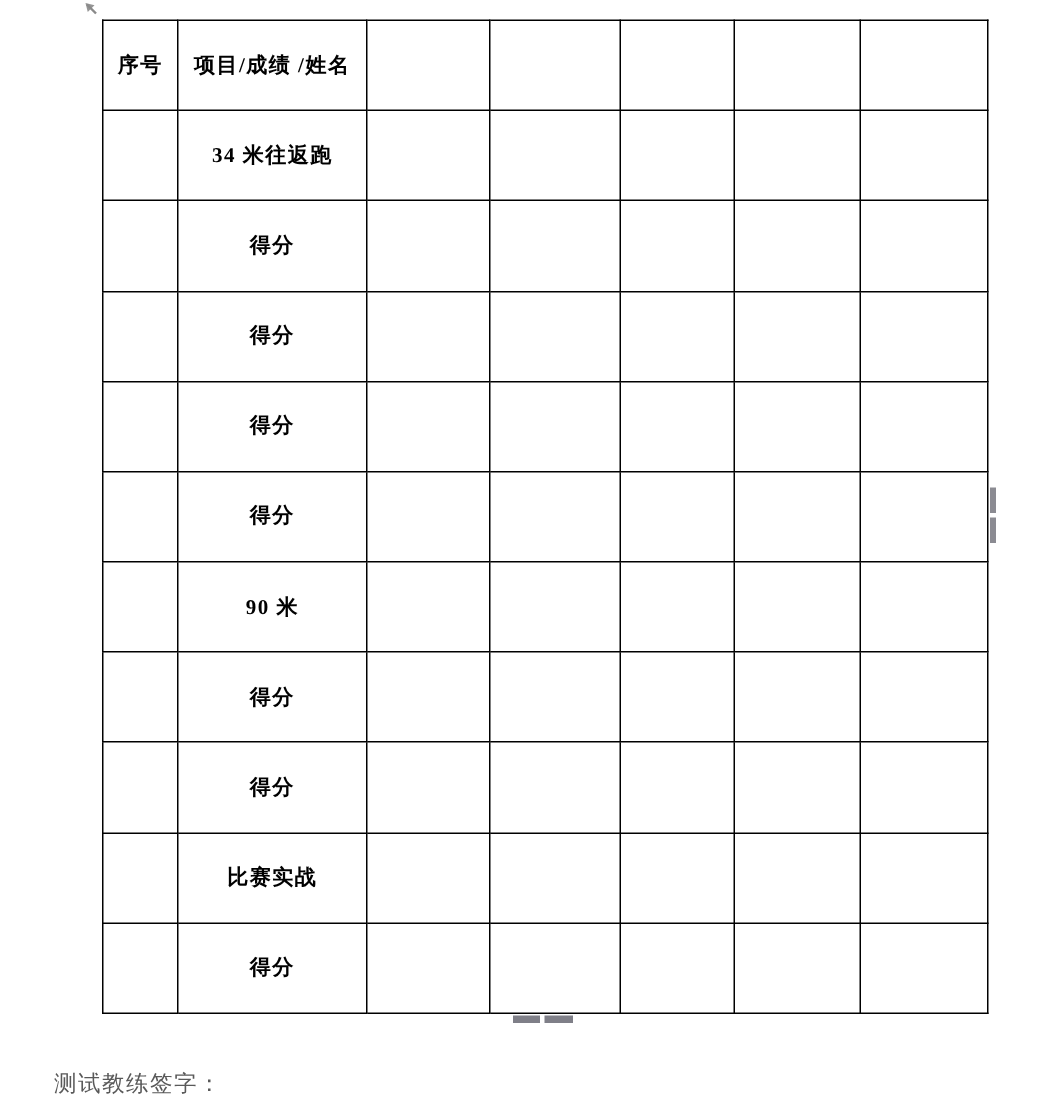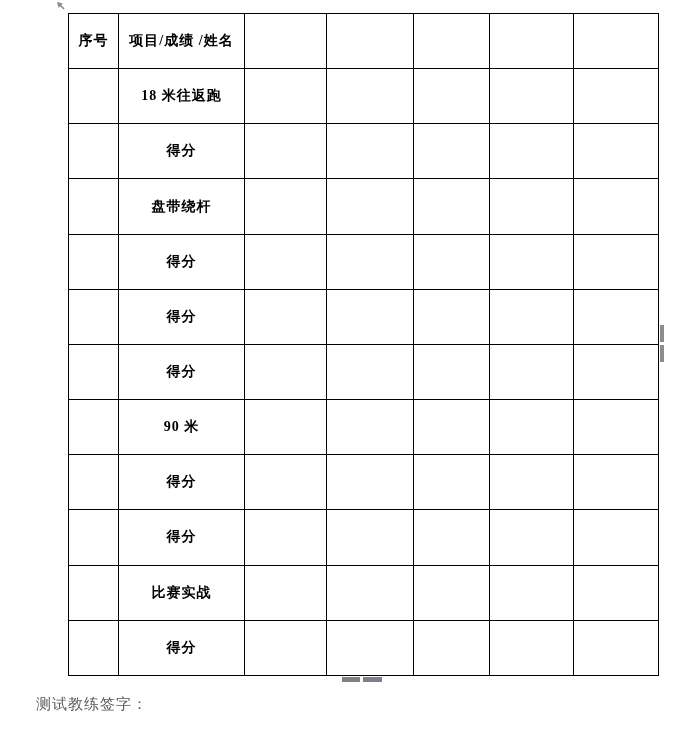--- a/index.html
+++ b/index.html
@@ -45,21 +45,21 @@
     background: #8b8b92;
   }
   .h-thumb {
     position: absolute;
     height: 5px;
     background: #7f7f88;
   }
   .signature {
     position: absolute;
     left: 36px;
-    top: 695px;
+    top: 713px;
     font-family: "Liberation Sans", "DejaVu Sans", sans-serif;
     font-size: 15px;
     color: #595959;
     letter-spacing: 1px;
   }
 </style>
 </head>
 <body>
 
 <div id="page">
@@ -84,39 +84,30 @@
           <td>序号</td>
           <td>项目/成绩 /姓名</td>
           <td></td>
           <td></td>
           <td></td>
           <td></td>
           <td></td>
         </tr>
         <tr>
           <td></td>
-          <td>18 米往返跑</td>
+          <td>34 米往返跑</td>
           <td></td>
           <td></td>
           <td></td>
           <td></td>
           <td></td>
         </tr>
         <tr>
           <td></td>
           <td>得分</td>
-          <td></td>
-          <td></td>
-          <td></td>
-          <td></td>
-          <td></td>
-        </tr>
-        <tr>
-          <td></td>
-          <td>盘带绕杆</td>
           <td></td>
           <td></td>
           <td></td>
           <td></td>
           <td></td>
         </tr>
         <tr>
           <td></td>
           <td>得分</td>
           <td></td>

